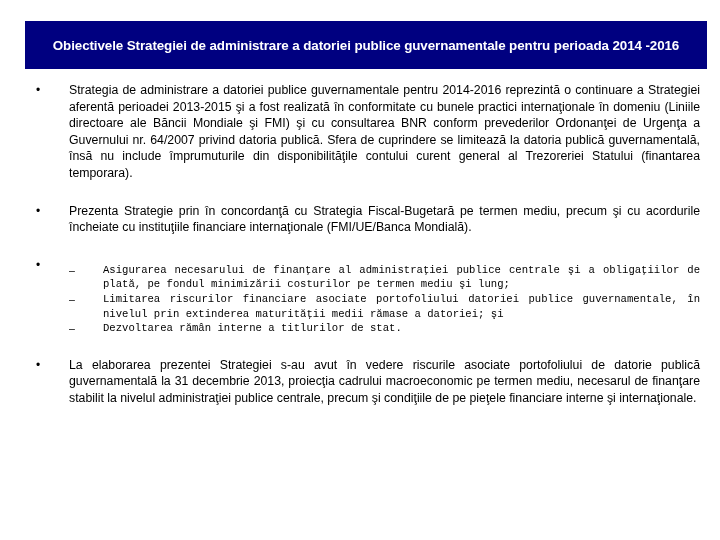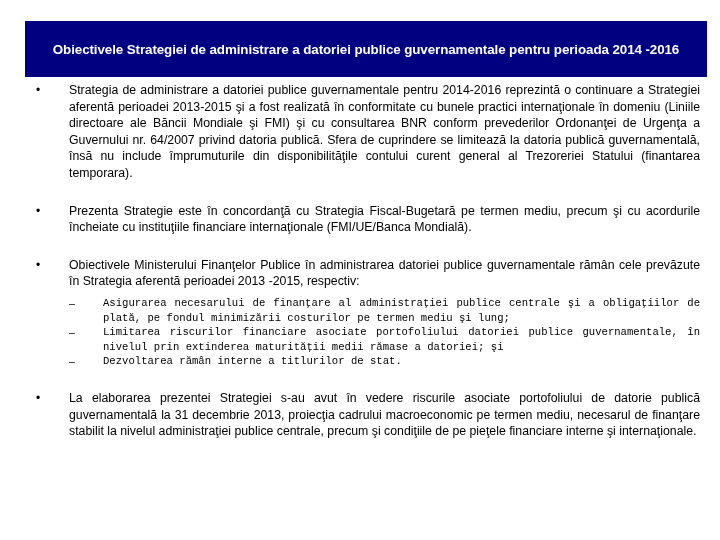--- a/index.html
+++ b/index.html
@@ -13,21 +13,21 @@
       position: relative;
       overflow: hidden;
       font-family: "Liberation Sans", "DejaVu Sans", sans-serif;
       color: #000000;
     }
     .slide-header {
       position: absolute;
       left: 25px;
       top: 21px;
       width: 682px;
-      height: 56px;
+      height: 48px;
       background: #000080;
       display: flex;
       align-items: center;
       justify-content: center;
       box-sizing: border-box;
     }
     .slide-title {
       color: #ffffff;
       font-weight: bold;
       font-size: 13.4px;
@@ -90,27 +90,26 @@
 
 <div class="content">
 
   <div class="bullet-item">
     <span class="bullet-marker">•</span>
     <span class="bullet-text">Strategia de administrare a datoriei publice guvernamentale pentru 2014-2016 reprezintă o continuare a Strategiei aferentă perioadei 2013-2015 şi a fost realizată în conformitate cu bunele practici internaţionale în domeniu (Liniile directoare ale Băncii Mondiale şi FMI) şi cu consultarea BNR conform prevederilor Ordonanţei de Urgenţa a Guvernului nr. 64/2007 privind datoria publică. Sfera de cuprindere se limitează la datoria publică guvernamentală, însă nu include împrumuturile din disponibilităţile contului curent general al Trezoreriei Statului (finantarea temporara).</span>
   </div>
 
   <div class="bullet-item">
     <span class="bullet-marker">•</span>
-    <span class="bullet-text">Prezenta Strategie este în concordanţă cu Strategia Fiscal-Bugetară pe termen mediu, precum şi cu acordurile încheiate cu instituţiile financiare internaţionale (FMI/UE/Banca Mondială).</span>
+    <span class="bullet-text">Prezenta Strategie prin în concordanţă cu Strategia Fiscal-Bugetară pe termen mediu, precum şi cu acordurile încheiate cu instituţiile financiare internaţionale (FMI/UE/Banca Mondială).</span>
   </div>
 
   <div class="bullet-item">
     <span class="bullet-marker">•</span>
     <div class="bullet-text">
-      <div>Obiectivele Ministerului Finanţelor Publice în administrarea datoriei publice guvernamentale rămân cele prevăzute în Strategia aferentă perioadei 2013 -2015, respectiv:</div>
       <div class="sub-list">
         <div class="sub-item">
           <span class="sub-marker">–</span>
           <span class="sub-text">Asigurarea necesarului de finanţare al administraţiei publice centrale şi a obligaţiilor de plată, pe fondul minimizării costurilor pe termen mediu şi lung;</span>
         </div>
         <div class="sub-item">
           <span class="sub-marker">–</span>
           <span class="sub-text">Limitarea riscurilor financiare asociate portofoliului datoriei publice guvernamentale, în nivelul prin extinderea maturităţii medii rămase a datoriei; şi</span>
         </div>
         <div class="sub-item">

